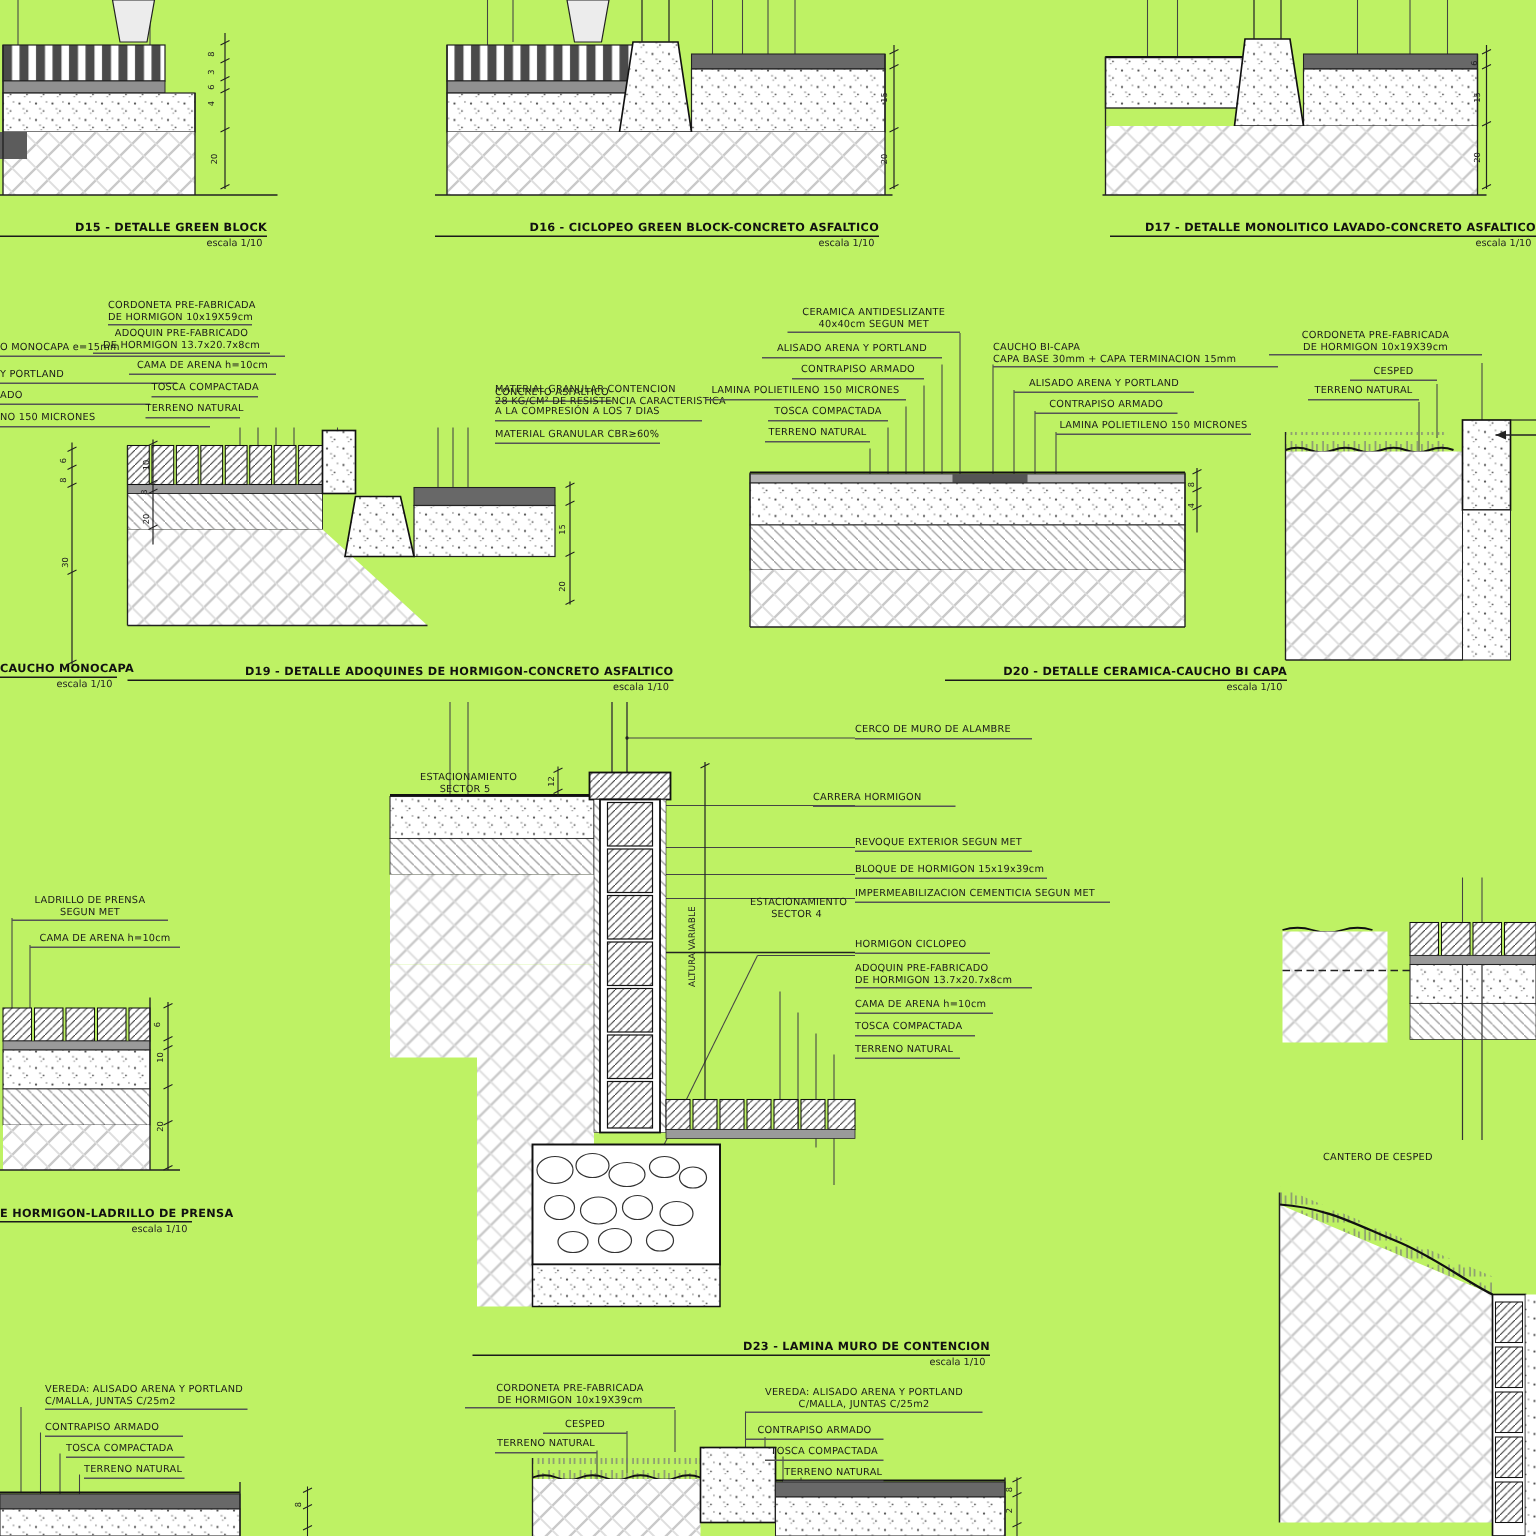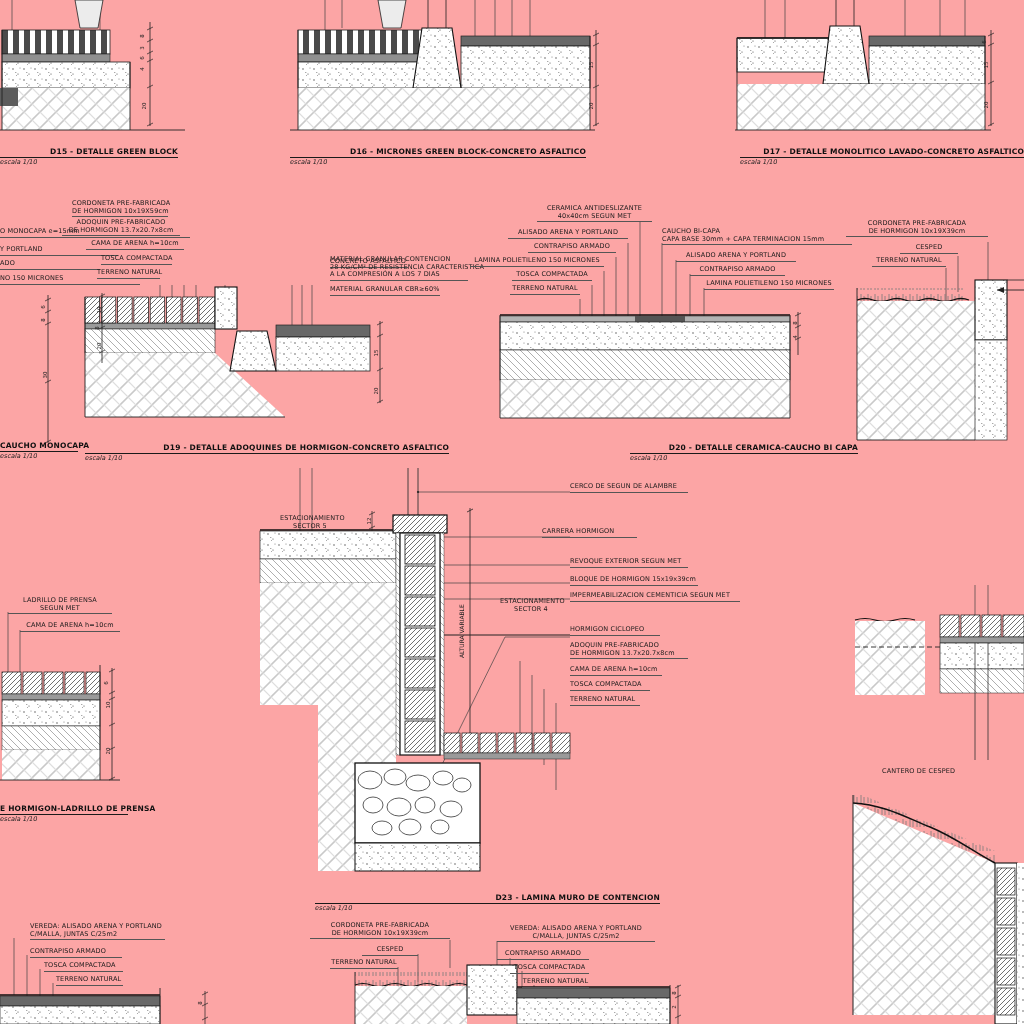--- a/index.html
+++ b/index.html
@@ -1,26 +1,26 @@
 <!DOCTYPE html>
 <html><head>
 <meta charset="utf-8">
 <style>
   html,body{margin:0;padding:0;background:#fff}
-  .sheet{position:relative;width:1024px;height:1024px;background:#fca5a5;overflow:hidden;
+  .sheet{position:relative;width:1024px;height:1024px;background:#bef264;overflow:hidden;
          font-family:"DejaVu Sans",sans-serif}
   svg{position:absolute;overflow:visible}
   .lbl{position:absolute;font-size:6.5px;line-height:1.18;color:#1a1a1a;white-space:nowrap;
        letter-spacing:.15px;z-index:5}
   .u{border-bottom:1px solid #555;padding-bottom:1px}
   .ctr{text-align:center}
   .ttlblk{position:absolute;z-index:6;color:#111}
   .ttl{font-size:7.5px;font-weight:bold;text-align:right;letter-spacing:.2px;
        border-bottom:1.4px solid #1a1a1a;padding-bottom:1px;white-space:nowrap}
-  .scl{font-size:6.5px;font-style:italic;text-align:left;padding-right:3px;color:#222}
+  .scl{font-size:6.5px;text-align:right;padding-right:3px;color:#222}
   .dim{position:absolute;font-size:5.5px;color:#222;transform:rotate(-90deg);
        transform-origin:center;z-index:5;white-space:nowrap}
   .vert{position:absolute;font-size:6px;color:#222;transform:rotate(-90deg);
         transform-origin:0 0;white-space:nowrap;z-index:5}
 </style>
 </head>
 <body>
 
 <div class="sheet">
 
@@ -89,21 +89,21 @@
   <polygon points="132,28 162,28 171,88 123,88" fill="url(#p-stip)" stroke="#111" stroke-width="1.1"></polygon>
   <path d="M138 0 V28 M156 0 V28" stroke="#222" stroke-width="0.8"></path>
   <rect x="8" y="88" width="292" height="42" fill="url(#p-weave)"></rect>
   <path d="M8 30 V130 M300 36 V130 M0 130 H305" stroke="#222" stroke-width="0.9" fill="none"></path>
   <path d="M306 30 V126" stroke="#222" stroke-width="0.8"></path>
   <path d="M303 36 l6 -3 M303 46 l6 -3 M303 88 l6 -3 M303 126 l6 -3" stroke="#222" stroke-width="0.7"></path>
 </svg>
 <span class="dim" style="left:587px;top:62px">15</span>
 <span class="dim" style="left:587px;top:103px">20</span>
 <div class="ttlblk" style="left:290px;top:147px;width:296px">
-  <div class="ttl">D16 - MICRONES GREEN BLOCK-CONCRETO ASFALTICO</div>
+  <div class="ttl">D16 - CICLOPEO GREEN BLOCK-CONCRETO ASFALTICO</div>
   <div class="scl">escala 1/10</div>
 </div>
 
 <svg style="left:735px;top:0" width="289" height="140" viewBox="0 0 289 140">
   <path d="M30 0 V42 M50 0 V46 M170 0 V40 M205 0 V50 M230 0 V60" stroke="#444" stroke-width="0.7"></path>
   <rect x="2" y="38" width="93" height="34" fill="url(#p-stip)" stroke="#222" stroke-width="0.9"></rect>
   <path d="M2 38 H95" stroke="#111" stroke-width="1.5"></path>
   <rect x="134" y="36" width="116" height="10" fill="#686868" stroke="#222" stroke-width="0.7"></rect>
   <rect x="134" y="46" width="116" height="38" fill="url(#p-stip)" stroke="#222" stroke-width="0.8"></rect>
   <polygon points="95,26 125,26 134,84 88,84" fill="url(#p-stip)" stroke="#111" stroke-width="1.1"></polygon>
@@ -185,21 +185,21 @@
 <span class="dim" style="left:95px;top:307px">10</span>
 <span class="dim" style="left:95px;top:325px">8</span>
 <span class="dim" style="left:95px;top:343px">20</span>
 <span class="dim" style="left:372px;top:350px">15</span>
 <span class="dim" style="left:372px;top:388px">20</span>
 <div class="ttlblk" style="left:85px;top:443px;width:364px">
   <div class="ttl">D19 - DETALLE ADOQUINES DE HORMIGON-CONCRETO ASFALTICO</div>
   <div class="scl">escala 1/10</div>
 </div>
 
-<div class="lbl u ctr" style="left:537px;top:205px;width:115px">
+<div class="lbl u ctr" style="left:525px;top:205px;width:115px">
   <div>CERAMICA ANTIDESLIZANTE</div>
   <div>40x40cm SEGUN MET</div>
 </div>
 <div class="lbl u ctr" style="left:508px;top:229px;width:120px"><span>ALISADO ARENA Y PORTLAND</span></div>
 <div class="lbl u ctr" style="left:528px;top:243px;width:88px"><span>CONTRAPISO ARMADO</span></div>
 <div class="lbl u ctr" style="left:470px;top:257px;width:134px"><span>LAMINA POLIETILENO 150 MICRONES</span></div>
 <div class="lbl u ctr" style="left:512px;top:271px;width:80px"><span>TOSCA COMPACTADA</span></div>
 <div class="lbl u ctr" style="left:510px;top:285px;width:70px"><span>TERRENO NATURAL</span></div>
 <div class="lbl u" style="left:662px;top:228px;width:190px;">
   <div>CAUCHO BI-CAPA</div>
@@ -245,21 +245,21 @@
   <rect x="130" y="110" width="32" height="100" fill="url(#p-stip)" stroke="#222" stroke-width="0.7"></rect>
   <path d="M162 50 H179" stroke="#222" stroke-width="0.8"></path>
   <path d="M179 60 H152" stroke="#222" stroke-width="0.9"></path>
   <polygon points="152,60 159,57 159,63" fill="#222"></polygon>
 </svg>
 
 <div class="lbl ctr" style="left:280px;top:515px;width:60px">
   <div>ESTACIONAMIENTO</div>
   <div>SECTOR 5</div>
 </div>
-<div class="lbl u" style="left:570px;top:483px;width:118px"><span>CERCO DE SEGUN DE ALAMBRE</span></div>
+<div class="lbl u" style="left:570px;top:483px;width:118px"><span>CERCO DE MURO DE ALAMBRE</span></div>
 <div class="lbl u" style="left:542px;top:528px;width:95px"><span>CARRERA HORMIGON</span></div>
 <div class="lbl u" style="left:570px;top:558px;width:118px"><span>REVOQUE EXTERIOR SEGUN MET</span></div>
 <div class="lbl u" style="left:570px;top:576px;width:128px"><span>BLOQUE DE HORMIGON 15x19x39cm</span></div>
 <div class="lbl u" style="left:570px;top:592px;width:170px"><span>IMPERMEABILIZACION CEMENTICIA SEGUN MET</span></div>
 <div class="lbl ctr" style="left:500px;top:598px;width:62px">
   <div>ESTACIONAMIENTO</div>
   <div>SECTOR 4</div>
 </div>
 <div class="lbl u" style="left:570px;top:626px;width:90px"><span>HORMIGON CICLOPEO</span></div>
 <div class="lbl u" style="left:570px;top:642px;width:118px">

